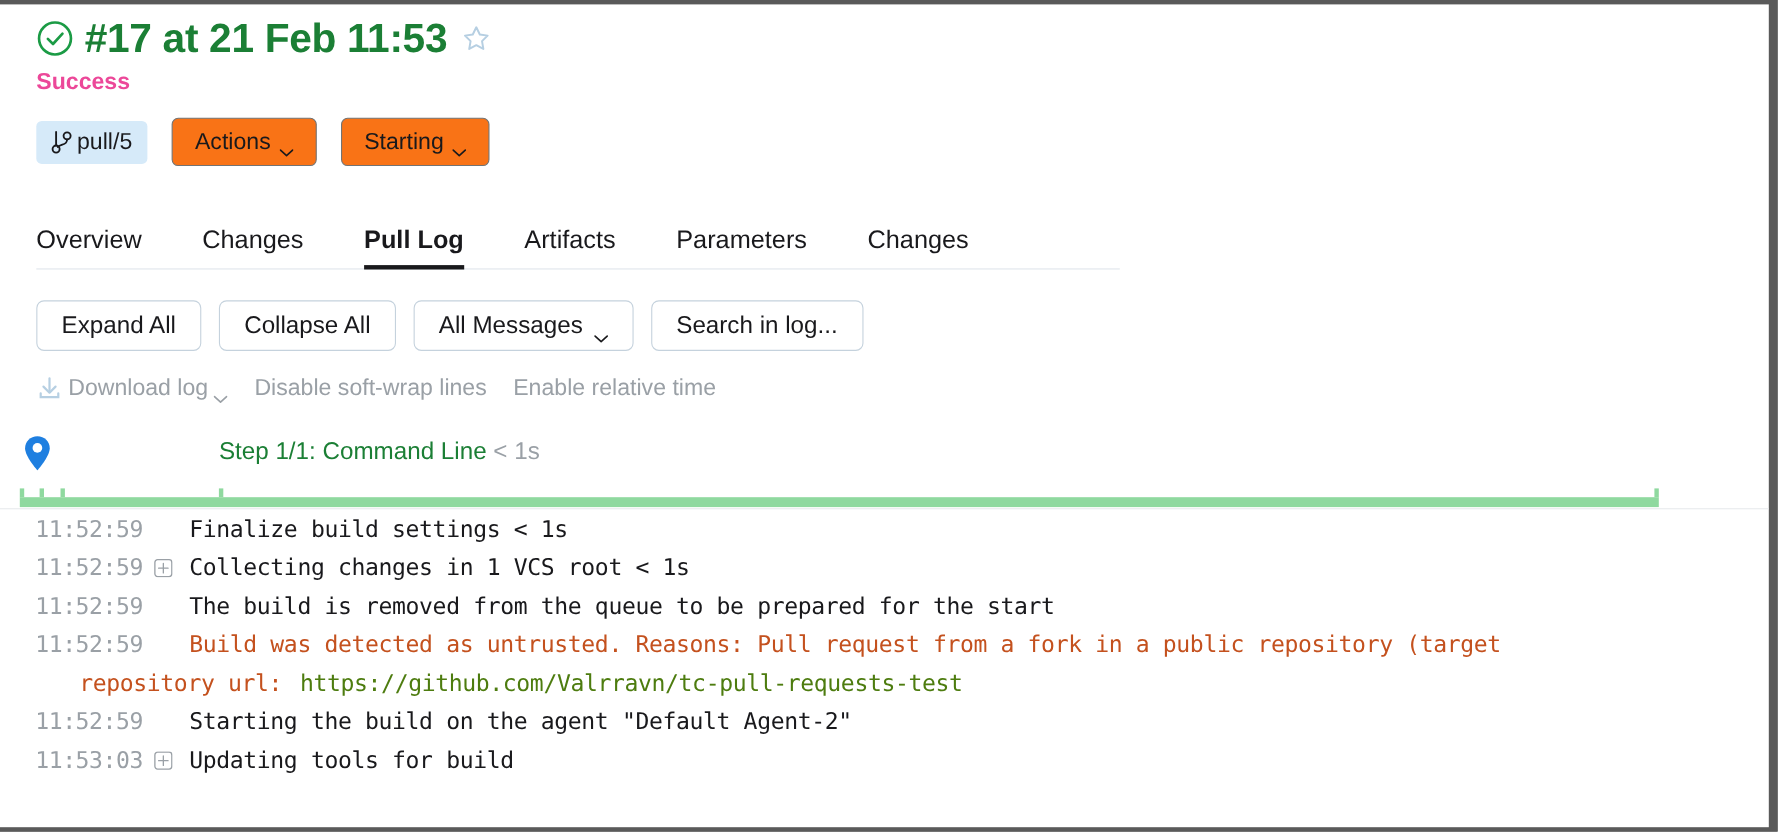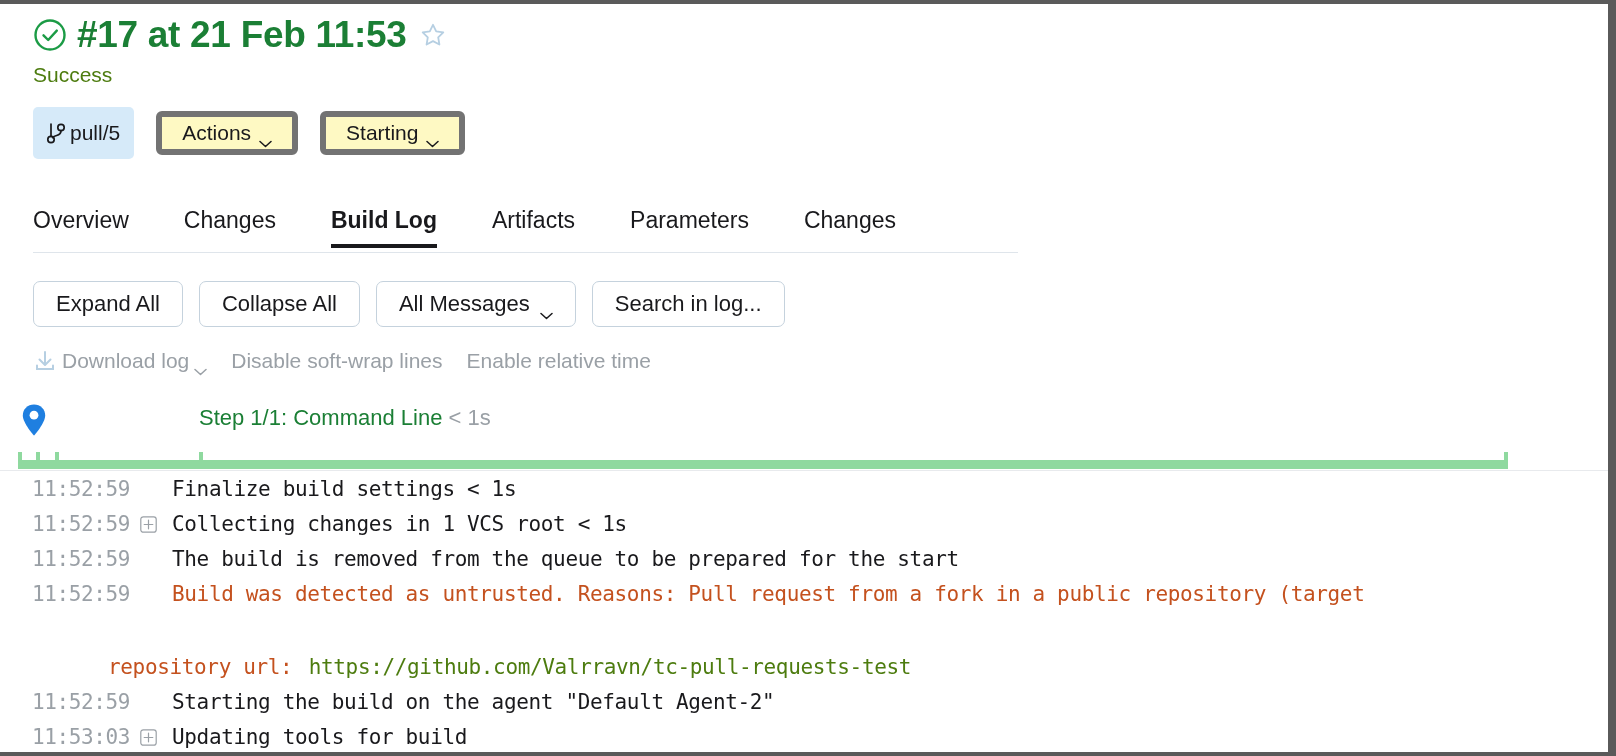--- a/index.html
+++ b/index.html
@@ -20,44 +20,44 @@
   
   .header { padding: 8px 0 0 33px; }
   .title-row { display: flex; align-items: center; gap: 10px; height: 46px; }
   .check-icon { width: 34px; height: 34px; flex: none; display:block; }
   .build-title {
     font-size: 37px; font-weight: bold; color: #1b7f35;
     letter-spacing: -0.3px; white-space: nowrap; line-height: 40px;
   }
   .star-icon { width: 26px; height: 26px; flex: none; margin-left: 3px; display:block; }
   .status-text {
-    font-size: 21px; color: #4d7c0f; margin-top: 4px; line-height: 26px;
+    font-size: 21px; color: #ec4899; margin-top: 4px; line-height: 26px; font-weight: bold;
   }
 
   
   .btn-row { display: flex; align-items: center; gap: 22px; margin-top: 19px; }
   .branch-tag {
     display: flex; align-items: center; gap: 3px;
     background: #d6eaf9; border-radius: 5px;
-    height: 52px; padding: 0 14px 0 12px;
+    height: 39px; padding: 0 14px 0 12px;
     font-size: 21px; color: #19191c;
   }
   .branch-icon { width: 22px; height: 24px; flex: none; display:block; }
   .btn {
     display: flex; align-items: center; justify-content: center; gap: 8px;
     height: 44px; padding: 0 20px;
-    background: #fef9c3; border: 6px solid #737373; border-radius: 6px;
+    background: #f97316; border: 1px solid #737373; border-radius: 6px;
     font-size: 21px; color: #19191c; white-space: nowrap;
     font-family: "Liberation Sans", sans-serif;
   }
   .chev { width: 13px; height: 8px; flex: none; display:block; }
 
   
   .tabs {
-    display: flex; align-items: center; gap: 0;
+    display: flex; align-items: flex-end; gap: 0;
     margin-top: 42px; margin-left: 33px;
     width: 985px; border-bottom: 1px solid #dfe5eb; height: 52px;
   }
   .tab {
     font-size: 23px; color: #19191c; padding: 0 0 13px 0;
     margin-right: 55px; position: relative; white-space: nowrap;
   }
   .tab:last-child { margin-right: 0; }
   .tab.active { font-weight: bold; }
   .tab.active::after {
@@ -112,21 +112,21 @@
     font-size: 21px; color: #9aa0a6; line-height: 35px; letter-spacing: -0.4px;
   }
   .exp-cell { width: 28px; flex: none; display: flex; align-items: center; height: 35px; }
   .exp-icon { width: 17px; height: 17px; display:block; }
   .msg {
     font-size: 21px; color: #19191c; line-height: 35px;
     white-space: pre; letter-spacing: -0.35px; padding-left: 4px;
   }
   .msg.warn { color: #c4511e; }
   .msg-link { color: #4d7c0f; }
-  .log-cont { padding-left: 104px; margin-top: 38px; }
+  .log-cont { padding-left: 68px; }
 </style>
 </head>
 <body>
 
 <div id="frame">
 
   <div class="header">
     <div class="title-row">
       <span class="check-icon">
         <svg viewBox="0 0 34 34" width="34" height="34">
@@ -172,21 +172,21 @@
               <path d="M1 1.5 L6.5 6.5 L12 1.5" fill="none" stroke="#19191c" stroke-width="1.5" stroke-linecap="round" stroke-linejoin="round"></path>
             </svg>
         </span>
       </div>
     </div>
   </div>
 
   <div class="tabs">
     <div class="tab">Overview</div>
     <div class="tab">Changes</div>
-    <div class="tab active">Build Log</div>
+    <div class="tab active">Pull Log</div>
     <div class="tab">Artifacts</div>
     <div class="tab">Parameters</div>
     <div class="tab">Changes</div>
   </div>
 
   <div class="log-toolbar">
     <div class="tb-btn">
       <span>Expand All</span>
     </div>
     <div class="tb-btn">

